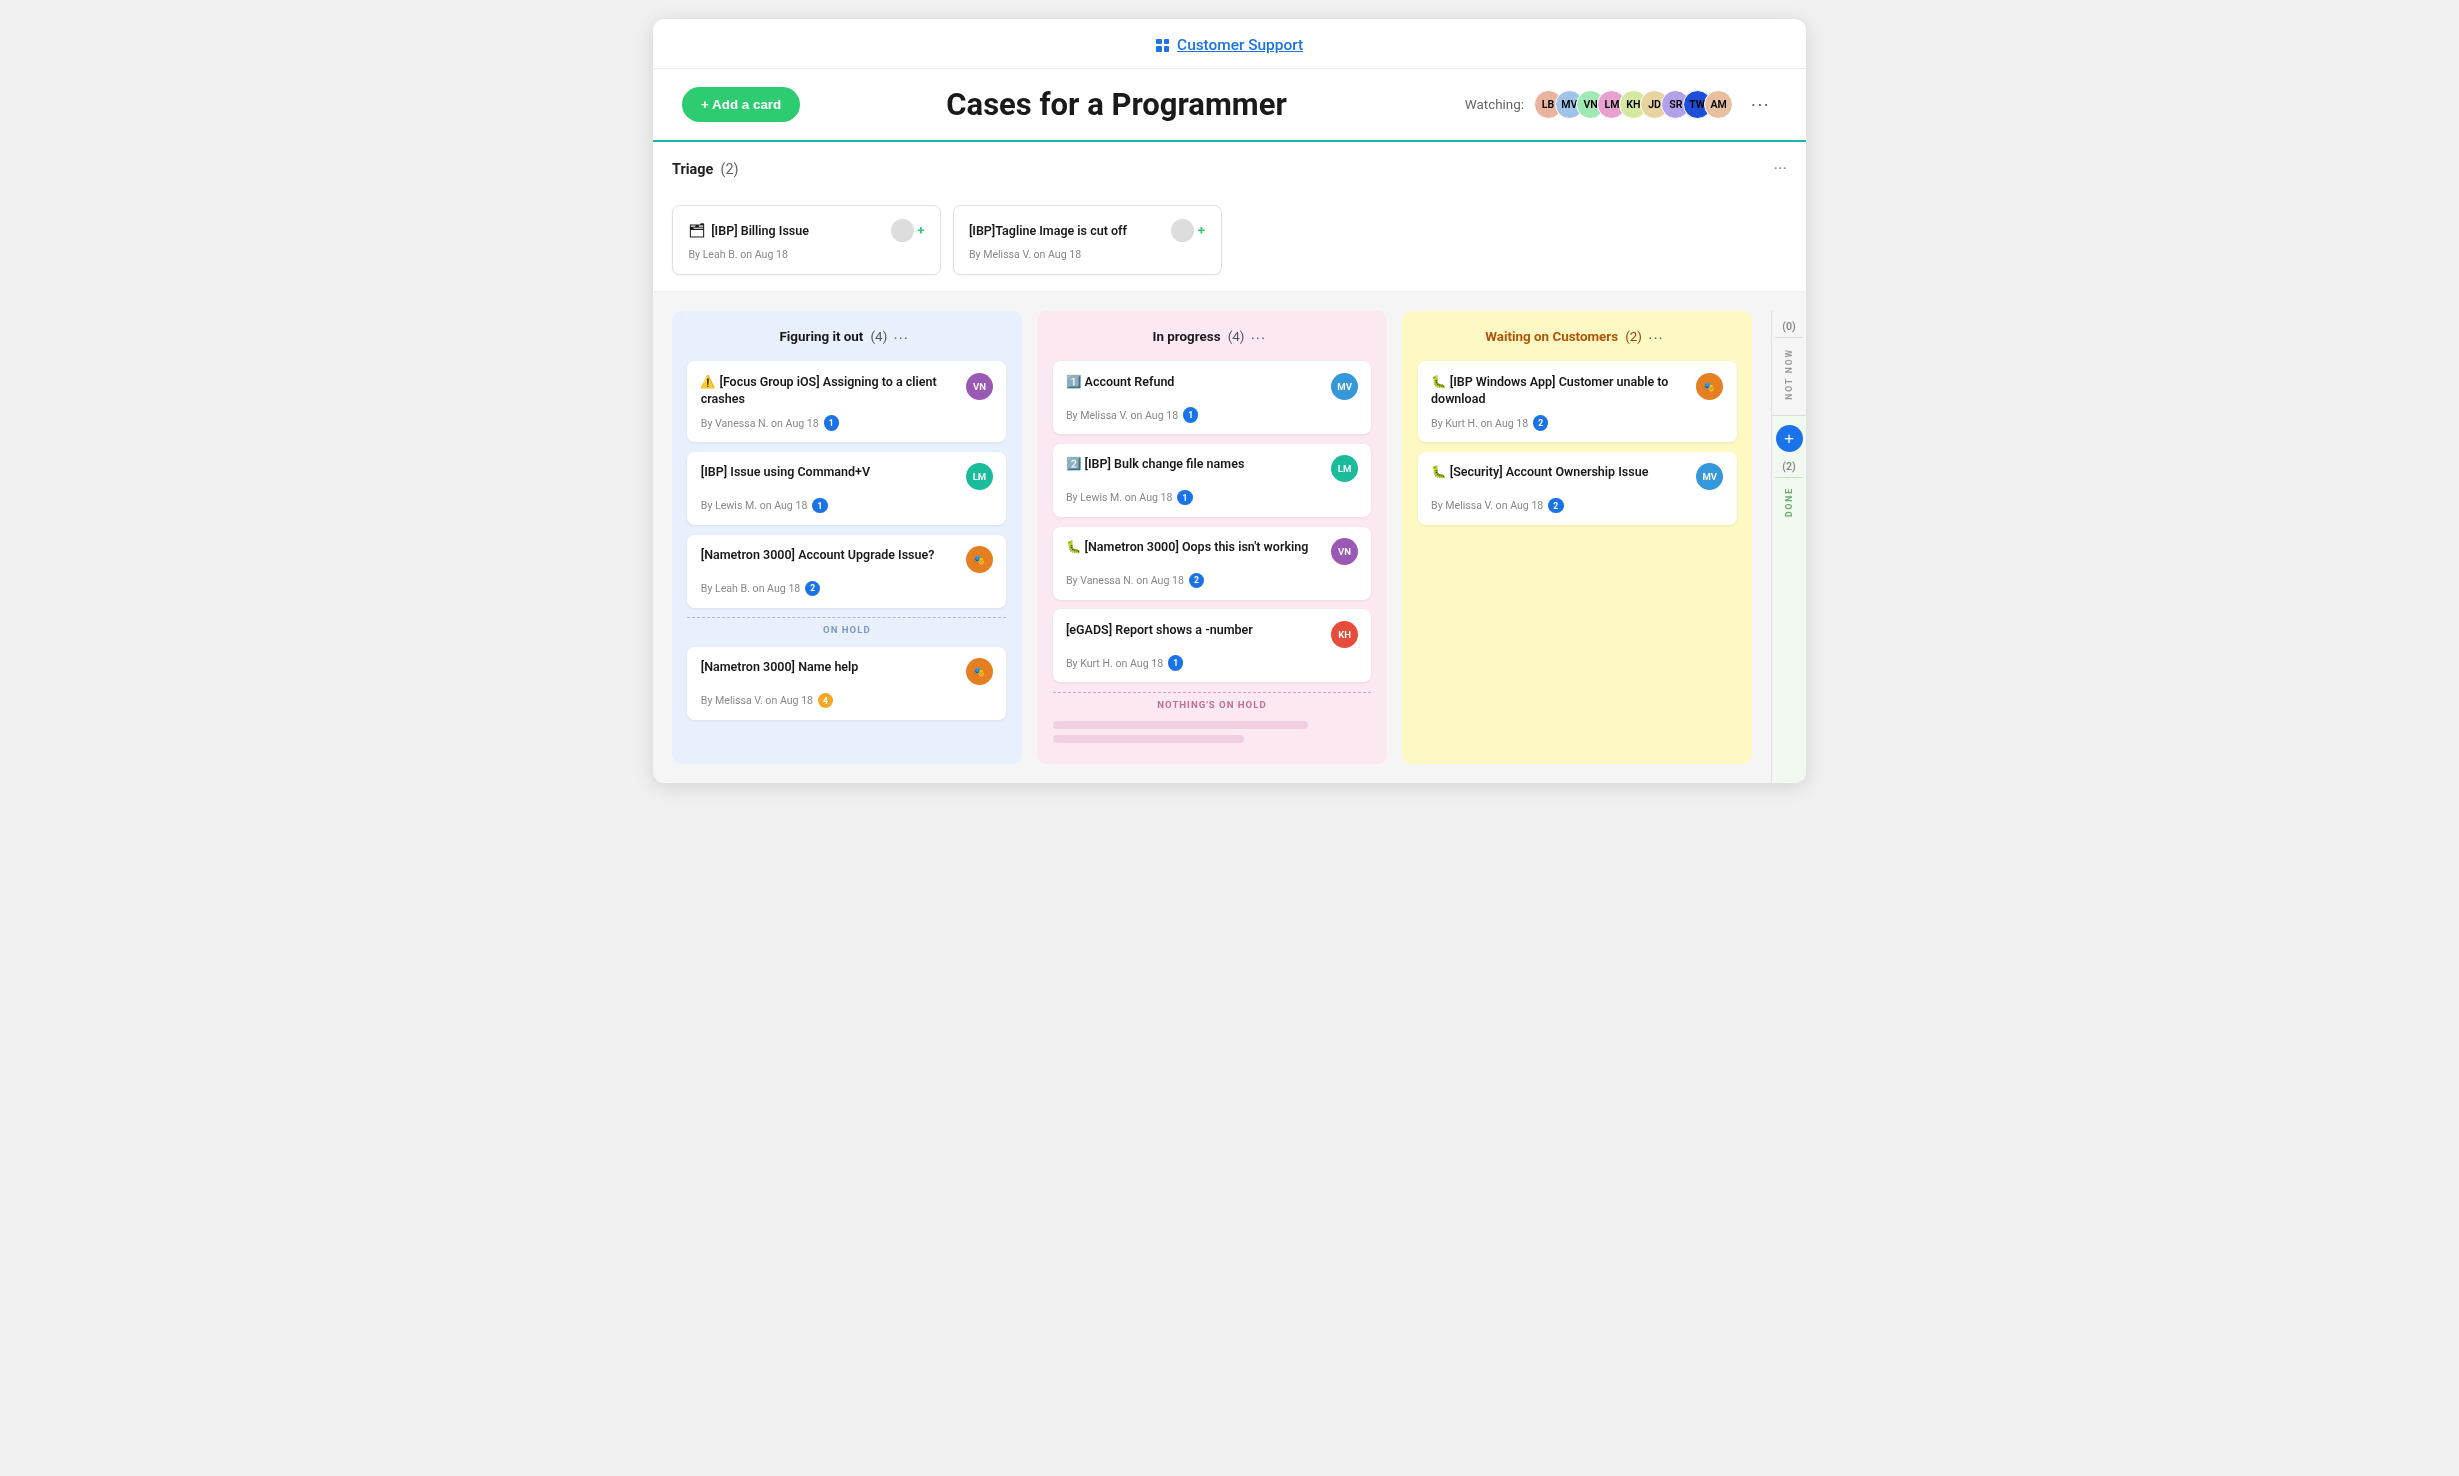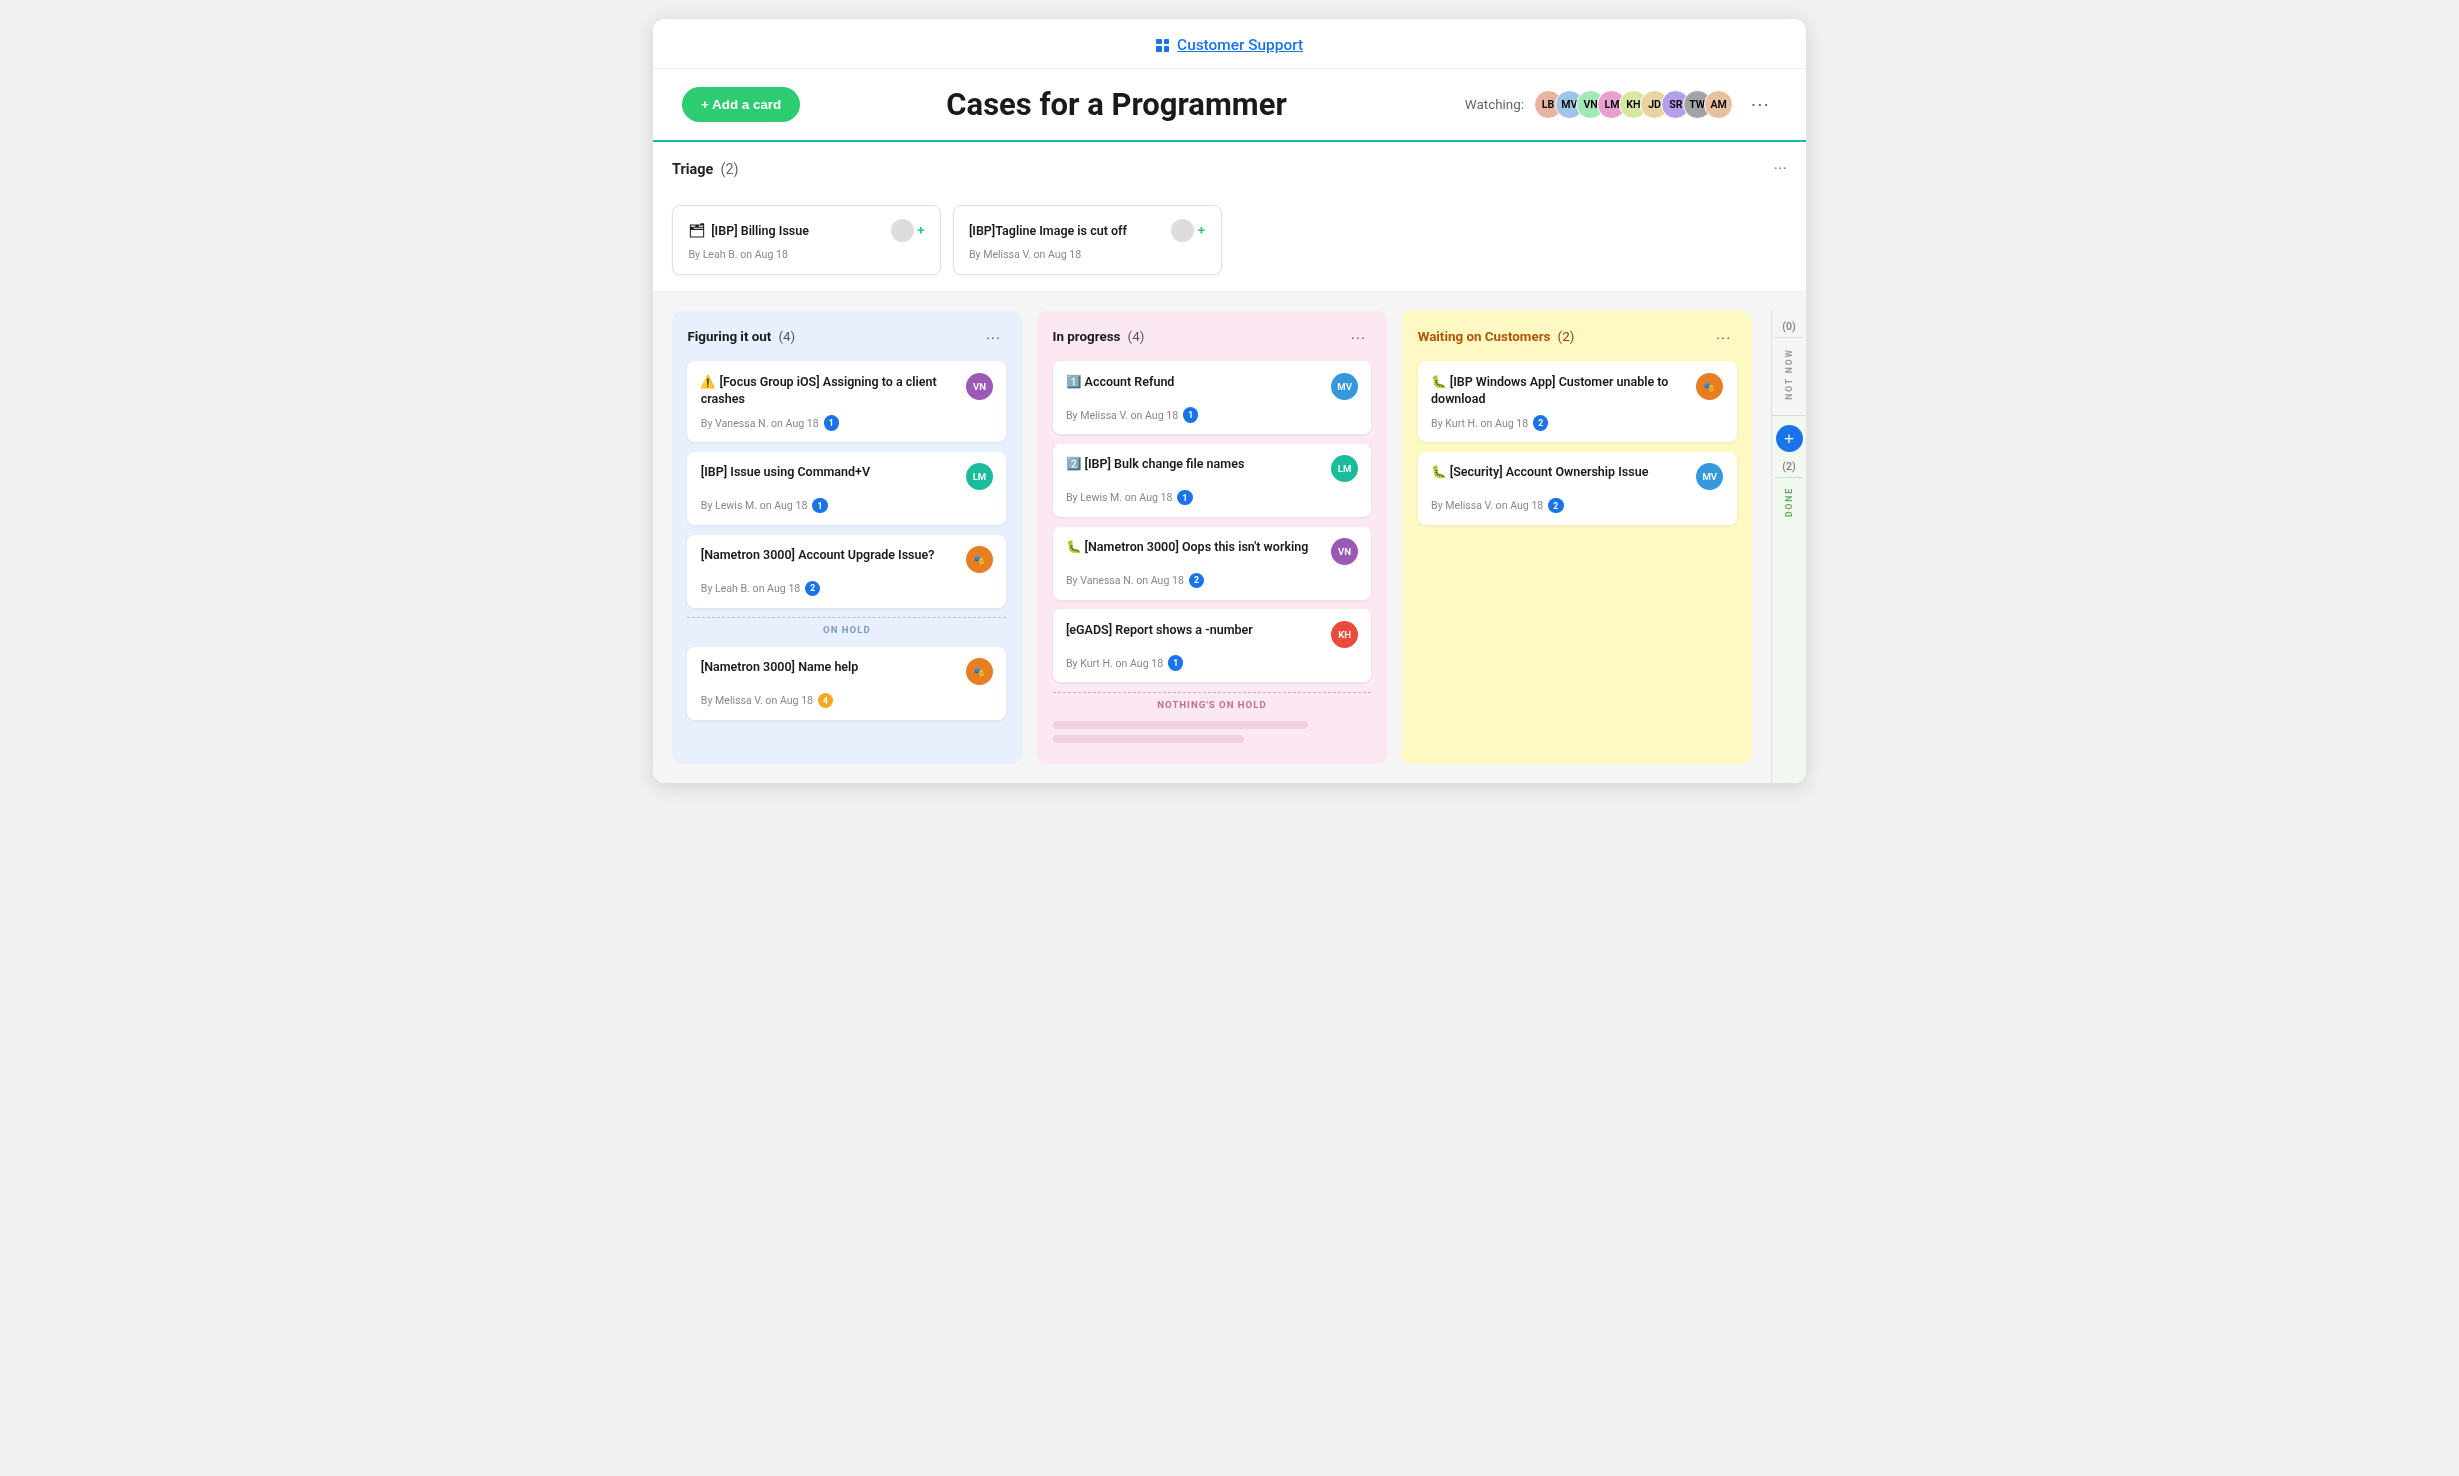--- a/index.html
+++ b/index.html
@@ -106,21 +106,21 @@
       font-weight: 600;
     }
     .avatar:first-child { margin-left: 0; }
     .av1 { background: #e8b4a0; }
     .av2 { background: #a0c4e8; }
     .av3 { background: #a0e8b4; }
     .av4 { background: #e8a0d0; }
     .av5 { background: #d4e8a0; }
     .av6 { background: #e8d4a0; }
     .av7 { background: #b4a0e8; }
-    .av8 { background: #a3a3a3; }
+    .av8 { background: #1d4ed8; }
     .av9 { background: #e8c0a0; }
     .more-btn {
       background: none;
       border: none;
       font-size: 19px;
       cursor: pointer;
       color: #666;
       padding: 3.8px 7.7px;
     }
     .triage-section {
@@ -207,21 +207,21 @@
       padding: 15.4px;
       min-width: 298px;
       flex: 1;
     }
     .col-blue { background: #e8f0fe; }
     .col-pink { background: #fce8f3; }
     .col-yellow { background: #fef9c3; }
     .col-header {
       display: flex;
       align-items: center;
-      justify-content: space-between;
+      justify-content: center;
       margin-bottom: 13.4px;
     }
     .col-title {
       font-size: 13.4px;
       font-weight: 700;
       color: #1a1a1a;
     }
     .col-title-yellow { color: #b45309; }
     .col-menu-btn {
       background: none;

